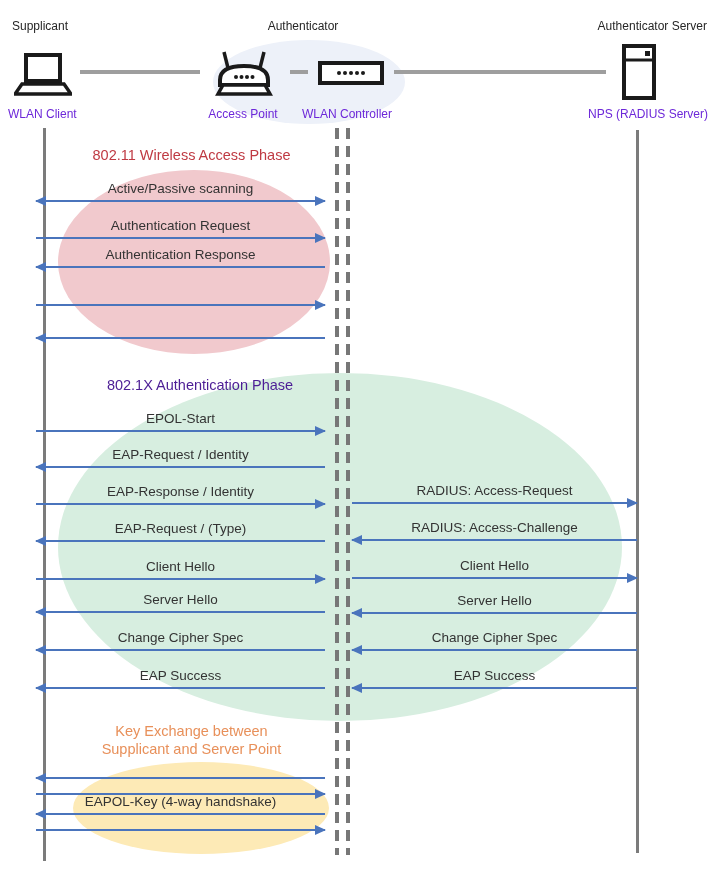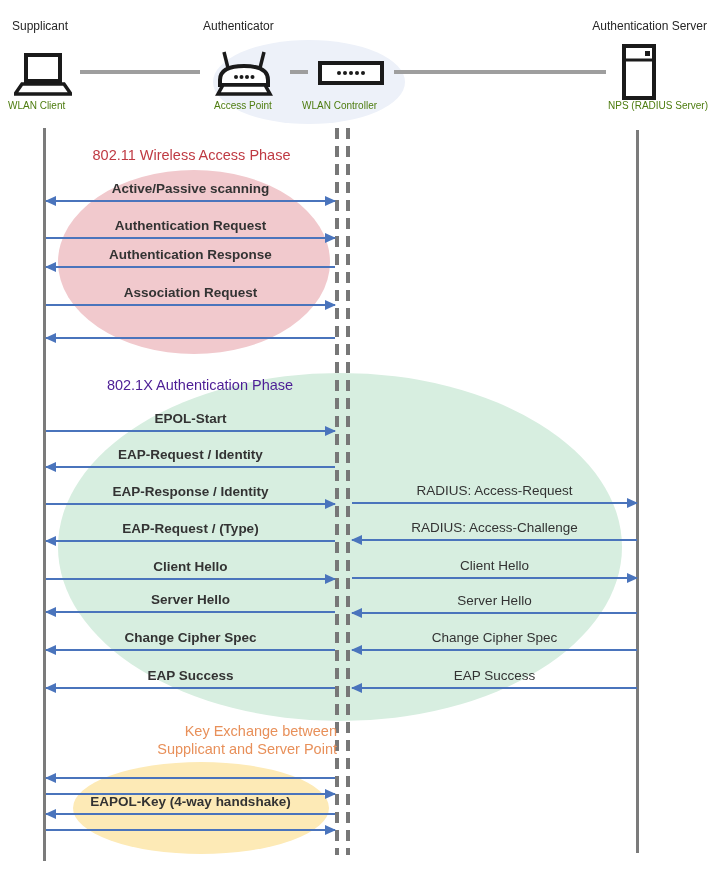--- a/index.html
+++ b/index.html
@@ -17,42 +17,42 @@
   .lifeline { position:absolute; width:3px; background:#7b7b7b; }
   .ll-left  { left:43px;  top:128px; height:733px; }
   .ll-right { left:636px; top:130px; height:723px; }
   .dashline { position:absolute; width:4px; top:128px; height:727px;
               background:repeating-linear-gradient(to bottom,#777 0 11px,transparent 11px 18px); }
   .dl-a { left:335px; } .dl-b { left:346px; }
 
   
   .role { position:absolute; top:19px; font-size:12px; color:#262626; }
   .role-supplicant { left:12px; }
-  .role-authenticator { left:203px; width:200px; text-align:left; }
+  .role-authenticator { left:203px; width:200px; text-align:center; }
   .role-authserver { left:505px; width:202px; text-align:right; }
-  .node-label { position:absolute; top:100px; font-size:10px; color:#4d7c0f; }
+  .node-label { position:absolute; top:107px; font-size:12px; color:#6d28d9; }
   .nl-client { left:8px; }
   .nl-ap { left:183px; width:120px; text-align:center; }
   .nl-ctrl { left:302px; width:122px; text-align:left; }
   .nl-nps { left:538px; width:170px; text-align:right; }
   .icon { position:absolute; }
   .connector { position:absolute; top:70px; height:4px; background:#9e9e9e; }
   .cn1 { left:80px;  width:120px; }
   .cn2 { left:290px; width:18px; }
   .cn3 { left:394px; width:212px; }
 
   
   .phase-title { position:absolute; font-size:14.5px; text-align:center; line-height:18px; }
   .pt-1 { left:46px; top:146px; width:291px; color:#bf3a43; }
   .pt-2 { left:50px; top:376px; width:300px; color:#4c1d95; }
-  .pt-3 { left:46px; top:722px; width:291px; color:#e8905a;text-align:right; }
+  .pt-3 { left:46px; top:722px; width:291px; color:#e8905a; }
 
   
   .msg { position:absolute; height:28px; }
-  .msg.l { left:46px;  width:289px;font-weight:bold; }
+  .msg.l { left:36px;  width:289px; }
   .msg.r { left:352px; width:285px; }
   .lbl { position:absolute; bottom:6px; left:0; width:100%; text-align:center;
          font-size:13.5px; color:#333; white-space:nowrap; }
   .line { position:absolute; bottom:0; left:0; right:0; height:2px; background:#4a74bc; }
   .head { position:absolute; bottom:-4px; width:0; height:0;
           border-top:5px solid transparent; border-bottom:5px solid transparent; }
   .hl { left:-1px;  border-right:11px solid #4a74bc; }
   .hr { right:-1px; border-left:11px solid #4a74bc; }
 </style>
 </head>
@@ -64,21 +64,21 @@
   <div class="ellipse el-p1"></div>
   <div class="ellipse el-p2"></div>
   <div class="ellipse el-p3"></div>
 
   <div class="connector cn1"></div>
   <div class="connector cn2"></div>
   <div class="connector cn3"></div>
 
   <div class="role role-supplicant">Supplicant</div>
   <div class="role role-authenticator">Authenticator</div>
-  <div class="role role-authserver">Authentication Server</div>
+  <div class="role role-authserver">Authenticator Server</div>
 
   <svg class="icon" style="left:14px;top:53px" width="58" height="45" viewBox="0 0 58 45">
     <rect x="12" y="2" width="34" height="26" fill="#fff" stroke="#1a1a1a" stroke-width="4"></rect>
     <polygon points="8,31 50,31 57,41 1,41" fill="#fff" stroke="#1a1a1a" stroke-width="3.5"></polygon>
   </svg>
   <svg class="icon" style="left:212px;top:50px" width="64" height="48" viewBox="0 0 64 48">
     <line x1="16" y1="18" x2="12" y2="2" stroke="#1a1a1a" stroke-width="3.5"></line>
     <line x1="48" y1="18" x2="52" y2="2" stroke="#1a1a1a" stroke-width="3.5"></line>
     <path d="M8,35 L8,30 Q8,16 32,16 Q56,16 56,30 L56,35 Z" fill="#fff" stroke="#1a1a1a" stroke-width="4"></path>
     <polygon points="6,44 11,35 53,35 58,44" fill="#fff" stroke="#1a1a1a" stroke-width="3.5"></polygon>
@@ -128,21 +128,20 @@
     <span class="lbl">Authentication Request</span>
     <span class="line"></span>
     <span class="head hr"></span>
   </div>
   <div class="msg l" style="top:240px">
     <span class="lbl">Authentication Response</span>
     <span class="line"></span>
     <span class="head hl"></span>
   </div>
   <div class="msg l" style="top:278px">
-    <span class="lbl">Association Request</span>
     <span class="line"></span>
     <span class="head hr"></span>
   </div>
   <div class="msg l" style="top:311px">
     <span class="line"></span>
     <span class="head hl"></span>
   </div>
   <div class="msg l" style="top:440px">
     <span class="lbl">EAP-Request / Identity</span>
     <span class="line"></span>

